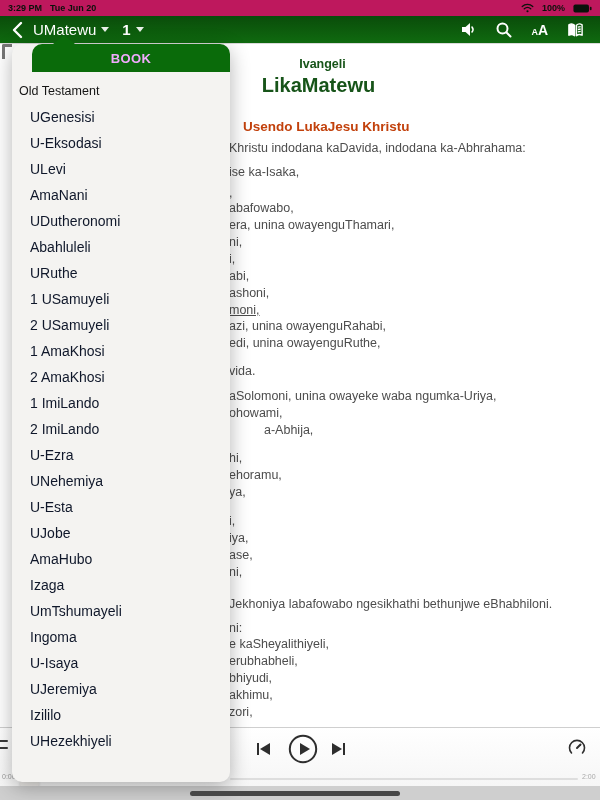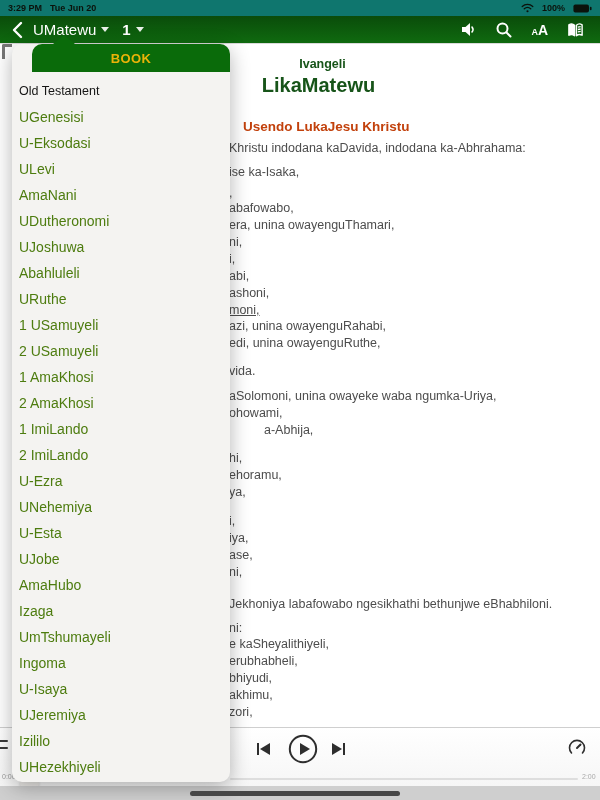--- a/index.html
+++ b/index.html
@@ -1,20 +1,20 @@
 <!DOCTYPE html>
 <html><head>
 <meta charset="utf-8">
 <style>
   html,body{margin:0;padding:0;background:#e9e9e9;}
   .screen{position:relative;width:600px;height:800px;background:#fff;overflow:hidden;
           font-family:"Liberation Sans",sans-serif;-webkit-font-smoothing:antialiased;}
 
   
-  .status-bar{position:absolute;left:0;top:0;right:0;height:16px;background:#0f766e;
+  .status-bar{position:absolute;left:0;top:0;right:0;height:16px;background:#be185d;
               display:flex;align-items:center;justify-content:space-between;padding:0 8px;
               box-sizing:border-box;color:#0b120b;font-size:9px;font-weight:bold;}
   .status-left{display:flex;gap:8px;}
   .status-right{display:flex;align-items:center;gap:8px;}
 
   
   .nav-bar{position:absolute;left:0;top:16px;right:0;height:27px;
            background:linear-gradient(180deg,#0a4c0a,#0f6a0f);
            display:flex;align-items:center;color:#fff;padding:0 12px;box-sizing:border-box;}
   .nav-title{font-size:15px;font-weight:normal;margin-left:10px;}
@@ -54,25 +54,25 @@
                 background:#eceae7;box-shadow:0 1px 3px rgba(0,0,0,.18);}
   .bottom-strip{position:absolute;left:0;top:786px;right:0;height:14px;background:#cfcfcf;}
   .home-indicator{position:absolute;left:190px;top:791px;width:210px;height:5px;border-radius:3px;background:#474747;z-index:9;}
 
   
   .popover{position:absolute;left:12px;top:44px;width:218px;height:738px;background:#f4f3f1;
            border-radius:10px;box-shadow:0 5px 20px rgba(0,0,0,.30);z-index:5;}
   .popover-arrow{position:absolute;left:41px;top:-9px;width:0;height:0;
                  border-left:11px solid transparent;border-right:11px solid transparent;
                  border-bottom:9px solid #0a6b0a;}
-  .popover-header{height:28px;background:#0a6b0a;border-radius:10px 10px 0 0;color:#eab308;
+  .popover-header{height:28px;background:#0a6b0a;border-radius:10px 10px 0 0;color:#f0abfc;
                   font-weight:bold;font-size:13px;letter-spacing:.4px;
                   display:flex;align-items:center;justify-content:center;margin-left:20px;}
   .ot-label{margin:11px 0 4px 7px;font-weight:normal;font-size:12.5px;color:#161616;height:17px;line-height:17px;}
-  .book-row{height:26px;display:flex;align-items:center;padding-left:7px;font-size:14px;color:#4d7c0f;cursor:pointer;}
+  .book-row{height:26px;display:flex;align-items:center;padding-left:18px;font-size:14px;color:#0f172a;cursor:pointer;}
 </style>
 </head>
 <body>
 
 <div class="screen">
 
   <div class="status-bar">
     <div class="status-left">
       <span>3:29 PM</span>
       <span>Tue Jun 20</span>
@@ -213,21 +213,20 @@
   <div class="popover">
     <div class="popover-arrow"></div>
     <div class="popover-header">BOOK</div>
     <div class="ot-label">Old Testament</div>
     <div>
         <div class="book-row">UGenesisi</div>
         <div class="book-row">U-Eksodasi</div>
         <div class="book-row">ULevi</div>
         <div class="book-row">AmaNani</div>
         <div class="book-row">UDutheronomi</div>
-        <div class="book-row">UJoshuwa</div>
         <div class="book-row">Abahluleli</div>
         <div class="book-row">URuthe</div>
         <div class="book-row">1 USamuyeli</div>
         <div class="book-row">2 USamuyeli</div>
         <div class="book-row">1 AmaKhosi</div>
         <div class="book-row">2 AmaKhosi</div>
         <div class="book-row">1 ImiLando</div>
         <div class="book-row">2 ImiLando</div>
         <div class="book-row">U-Ezra</div>
         <div class="book-row">UNehemiya</div>

